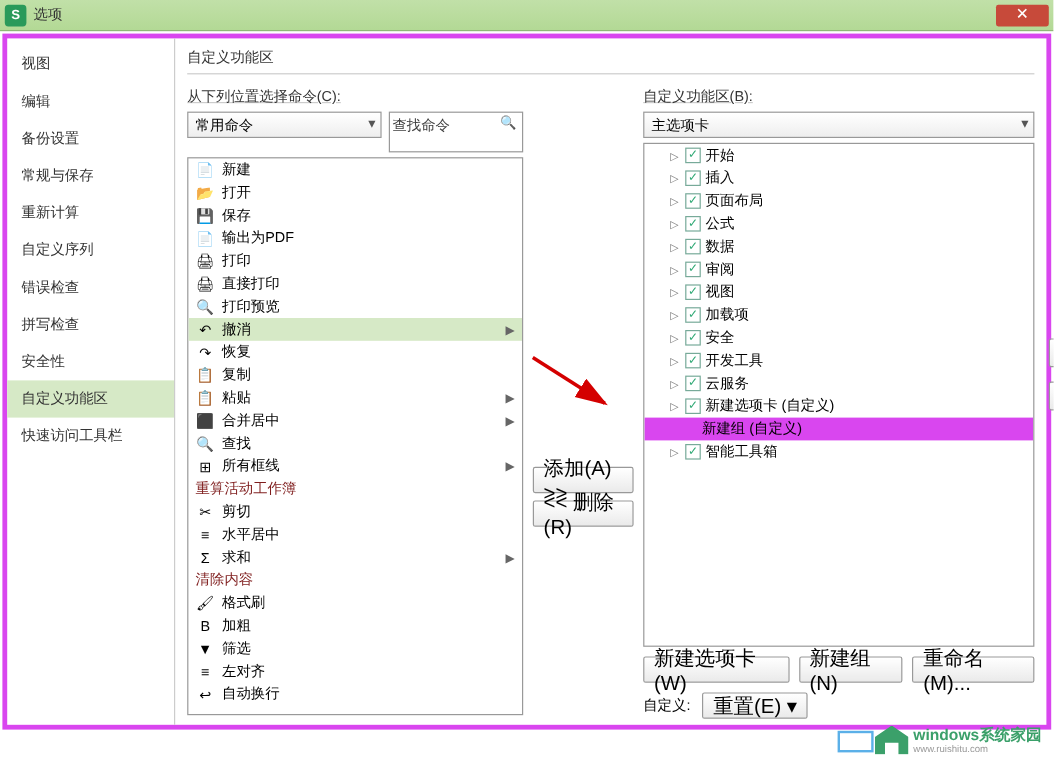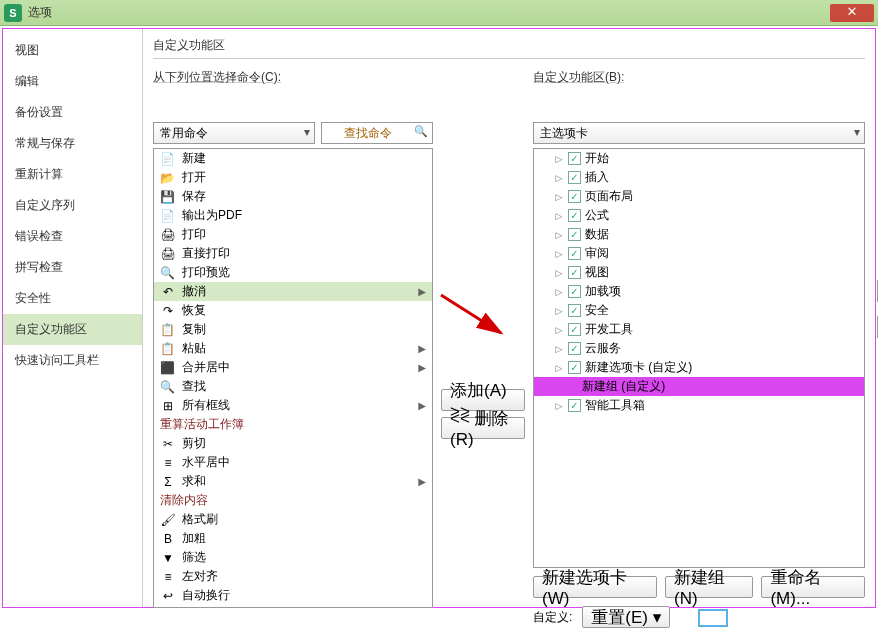--- a/index.html
+++ b/index.html
@@ -2,36 +2,36 @@
 <html><head>
   <meta charset="utf-8">
   <style>
     * { box-sizing: border-box; margin: 0; padding: 0; }
     body { font-family: "Microsoft YaHei", "SimSun", Arial, sans-serif; font-size: 12px; background: #fff; }
     .window { width: 878px; height: 635px; position: relative; background: #fff; }
     .titlebar { height: 26px; background: linear-gradient(#c1e0a8, #b3d995); display: flex; align-items: center; padding: 0 4px; border-bottom: 1px solid #8fb876; }
     .titlebar .appicon { width: 18px; height: 18px; background: #2a9a5a; border-radius: 3px; display: flex; align-items: center; justify-content: center; color: #fff; font-weight: bold; font-size: 11px; }
     .titlebar .title { margin-left: 6px; color: #333; }
     .titlebar .close { margin-left: auto; width: 44px; height: 18px; background: #c74a3a; border-radius: 2px; color: #fff; text-align: center; line-height: 16px; font-size: 13px; }
-    .dialog { display: flex; height: 580px; border: 1px solid #d946ef; margin: 2px; }
+    .dialog { display: flex; height: 580px; border: 4px solid #d946ef; margin: 2px; }
     .sidebar { width: 140px; border-right: 1px solid #ccc; padding: 6px 0; }
     .sidebar-item { padding: 7px 12px; color: #333; cursor: default; }
     .sidebar-item.selected { background: #d6e9c6; }
     .content { flex: 1; padding: 8px 10px; display: flex; flex-direction: column; }
     .content-title { color: #333; margin-bottom: 10px; padding-bottom: 4px; border-bottom: 1px solid #ccc; }
     .columns { display: flex; gap: 8px; flex: 1; min-height: 0; }
     .col-left, .col-right { display: flex; flex-direction: column; min-height: 0; }
     .col-left { width: 280px; }
     .col-right { flex: 1; }
     .col-mid { width: 84px; display: flex; flex-direction: column; justify-content: center; gap: 6px; align-items: center; padding-top: 160px; position: relative; }
     .col-label { color: #333; margin-bottom: 4px; text-decoration: underline; text-decoration-color: #ccc; }
-    .row-ctrl { display: flex; gap: 6px; margin-bottom: 4px; margin-top: 32px; }
+    .row-ctrl { display: flex; gap: 6px; margin-bottom: 4px; }
     .dropdown { flex: 1; height: 22px; border: 1px solid #999; background: linear-gradient(#fff,#eee); padding: 2px 18px 2px 6px; position: relative; font-size: 12px; }
     .dropdown::after { content: "▾"; position: absolute; right: 4px; top: 2px; color: #555; }
-    .search { width: 112px; height: 22px; border: 1px solid #999; padding: 2px 20px 2px 22px; position: relative; color: #a16207; }
+    .search { width: 112px; height: 34px; border: 1px solid #999; padding: 2px 20px 2px 2px; position: relative; color: #404040; }
     .search::after { content: "🔍"; position: absolute; right: 4px; top: 2px; font-size: 11px; color: #666; }
     .listbox { flex: 1; border: 1px solid #999; overflow-y: scroll; overflow-x: hidden; background: #fff; min-height: 460px; }
     .treebox { flex: 1; border: 1px solid #999; overflow: auto; background: #fff; min-height: 420px; }
     .list-item { display: flex; align-items: center; padding: 2px 6px; height: 19px; gap: 6px; }
     .list-item.selected { background: #d6e9c6; }
     .list-item.header-row { color: #7f1d1d; }
     .list-item .submenu { margin-left: auto; color: #666; font-size: 10px; }
     .icon { width: 16px; height: 16px; display: inline-flex; align-items: center; justify-content: center; font-size: 12px; }
     .tree-item { display: flex; align-items: center; padding: 2px 4px; height: 19px; gap: 4px; }
     .tree-item.selected { background: #d946ef; }
@@ -299,13 +299,20 @@
             <span class="lbl">自定义:</span>
             <div class="btn">重置(E) ▾</div>
           </div>
         </div>
 
       </div>
     </div>
   </div>
 
   <div class="wm-rect"></div>
+  <div class="watermark">
+    <div class="wlogo"></div>
+    <div>
+      <span>windows系统家园</span>
+      <span class="sub">www.ruishitu.com</span>
+    </div>
+  </div>
 </div>
 
 </body></html>

